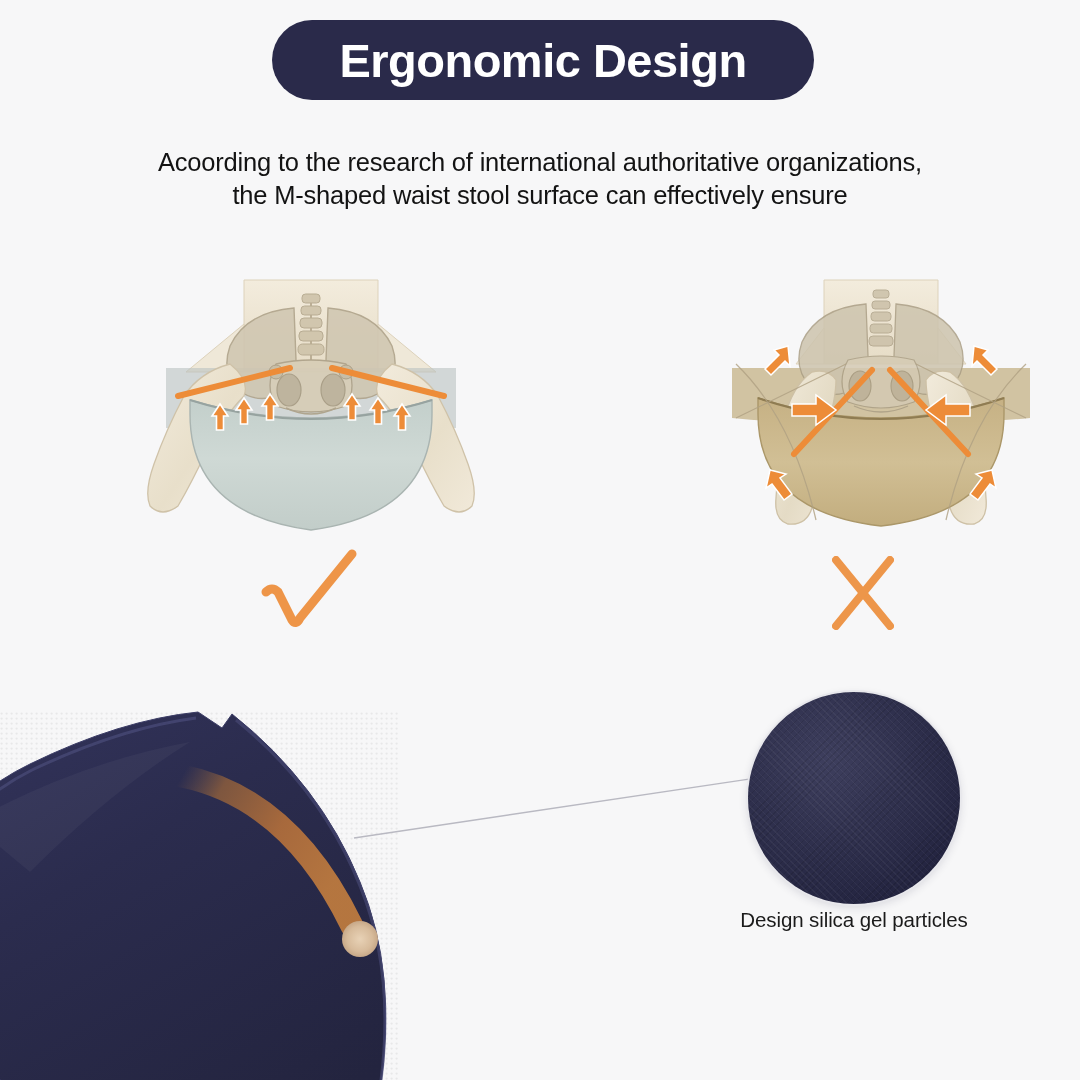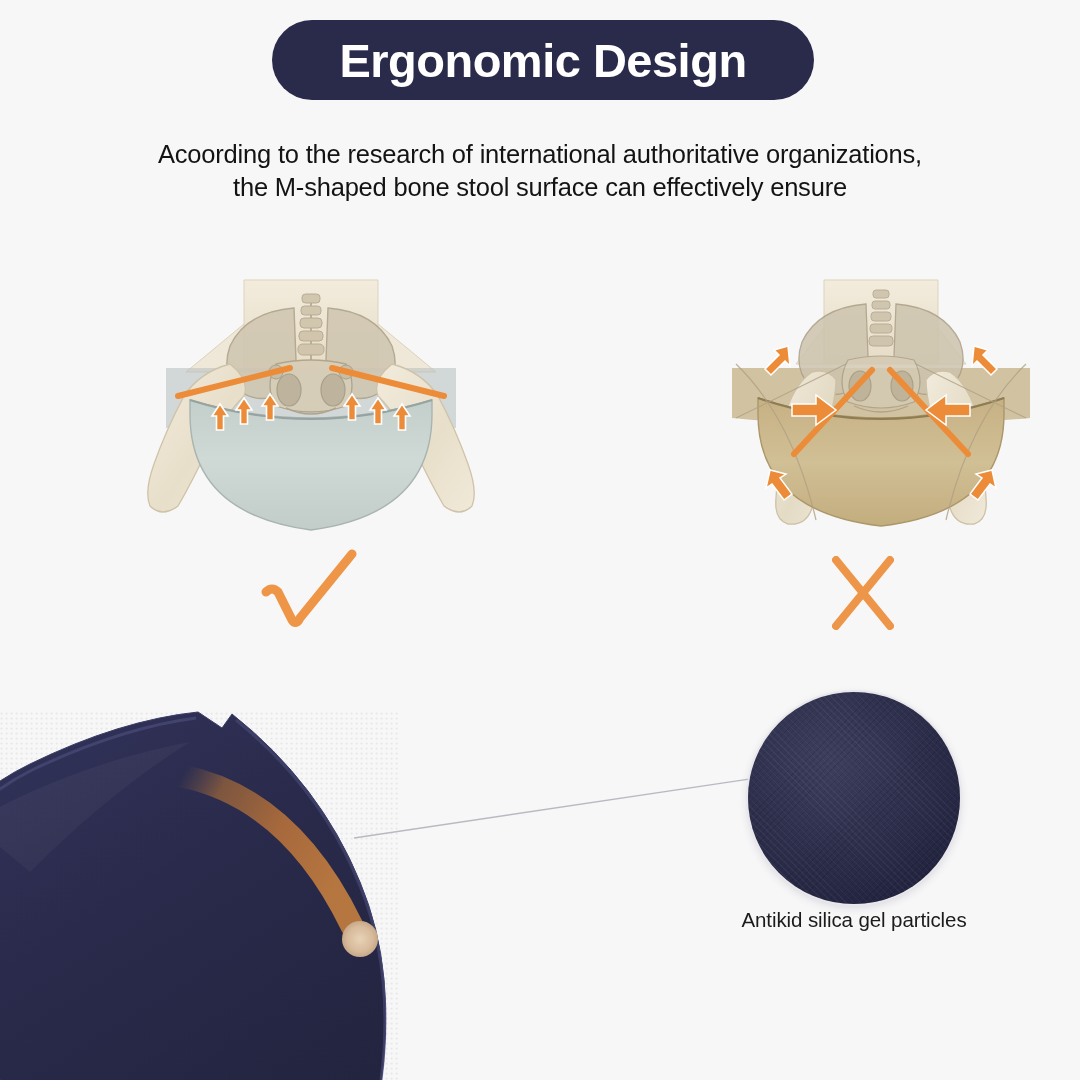--- a/index.html
+++ b/index.html
@@ -25,21 +25,21 @@
     color:#ffffff;
     font-size:47px;
     font-weight:bold;
     letter-spacing:-0.5px;
     white-space:nowrap;
   }
 
   
   .subtitle{
     position:absolute;
-    left:0; top:138px; width:1080px;
+    left:0; top:146px; width:1080px;
     text-align:center;
     color:#131313;
     font-size:25.5px;
     line-height:33px;
     letter-spacing:-0.2px;
   }
   .subtitle .ln{ display:block; white-space:nowrap; }
 
   
   .panel{ position:absolute; top:268px; width:370px; height:300px; }
@@ -101,21 +101,21 @@
 <body>
 
 <div class="stage">
 
   <div class="title-badge">
     <span class="txt">Ergonomic Design</span>
   </div>
 
   <div class="subtitle">
     <span class="ln">Acoording to the research of international authoritative organizations,</span>
-    <span class="ln">the M-shaped bone stool surface can effectively ensure</span>
+    <span class="ln">the M-shaped waist stool surface can effectively ensure</span>
   </div>
 
   <div class="panel left">
     <svg viewBox="0 0 370 300" xmlns="http://www.w3.org/2000/svg">
       <defs>
         <linearGradient id="seatL" x1="0" y1="0" x2="0" y2="1">
           <stop offset="0%" stop-color="#c3cfcb"></stop>
           <stop offset="45%" stop-color="#cfd9d5"></stop>
           <stop offset="100%" stop-color="#c2cdc9"></stop>
         </linearGradient>
@@ -362,15 +362,15 @@
   <div class="callout-line">
     <svg viewBox="0 0 420 110" xmlns="http://www.w3.org/2000/svg">
       <line x1="2" y1="78" x2="418" y2="16" stroke="#b9b9c2" stroke-width="1.4"></line>
     </svg>
   </div>
 
   <div class="magnifier">
     <div class="weave"></div>
   </div>
 
-  <div class="caption">Antikid silica gel particles</div>
+  <div class="caption">Design silica gel particles</div>
 
 </div>
 
 </body></html>

